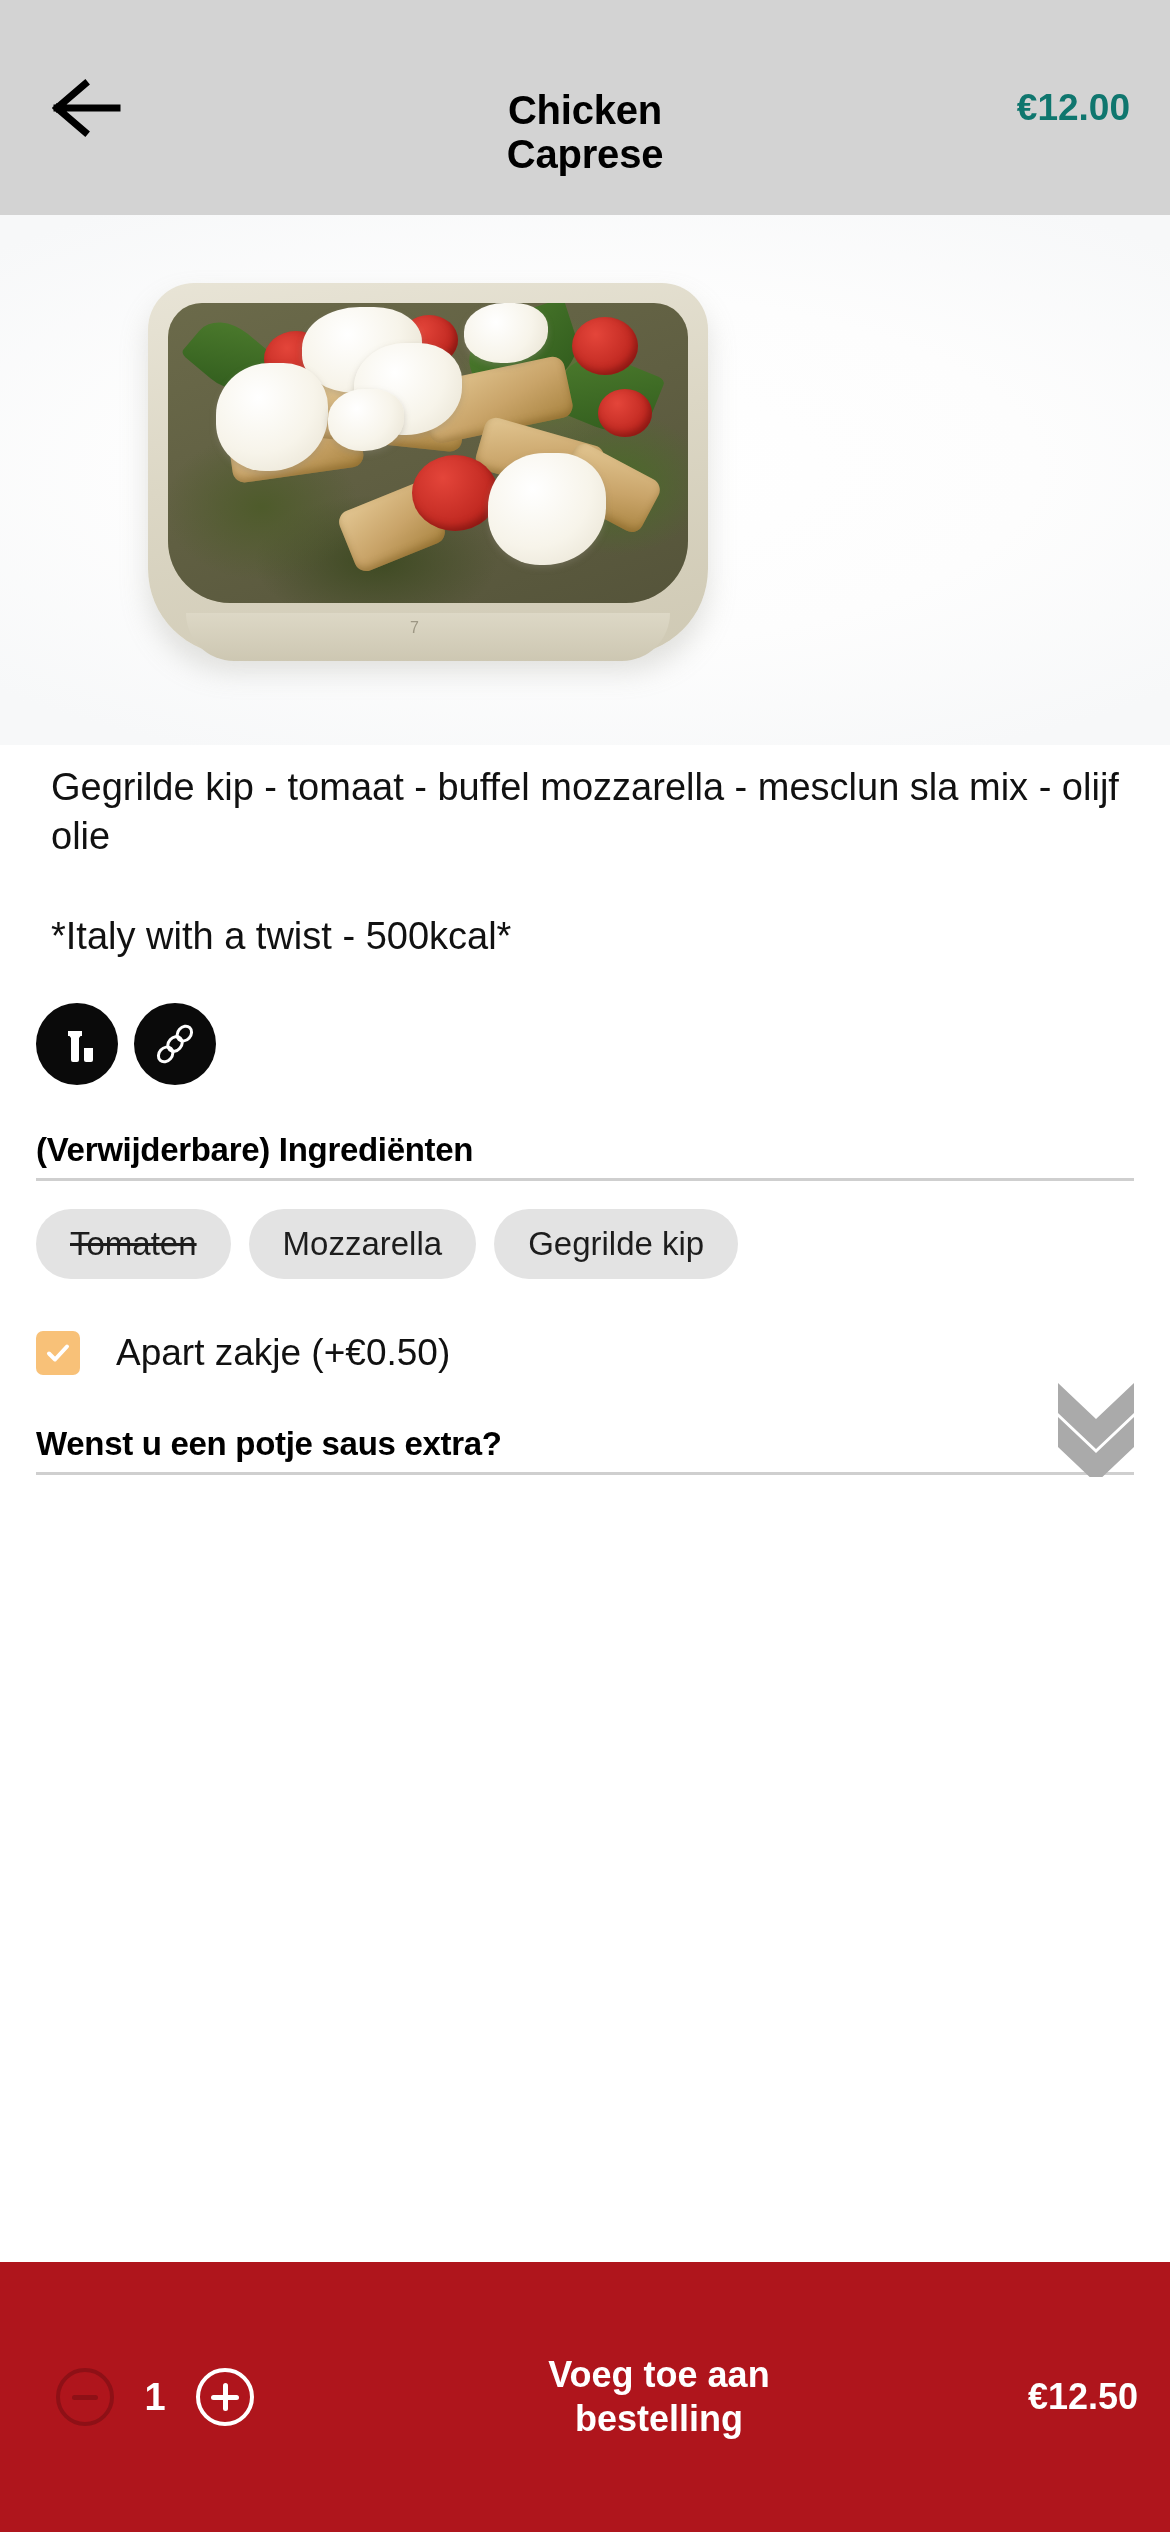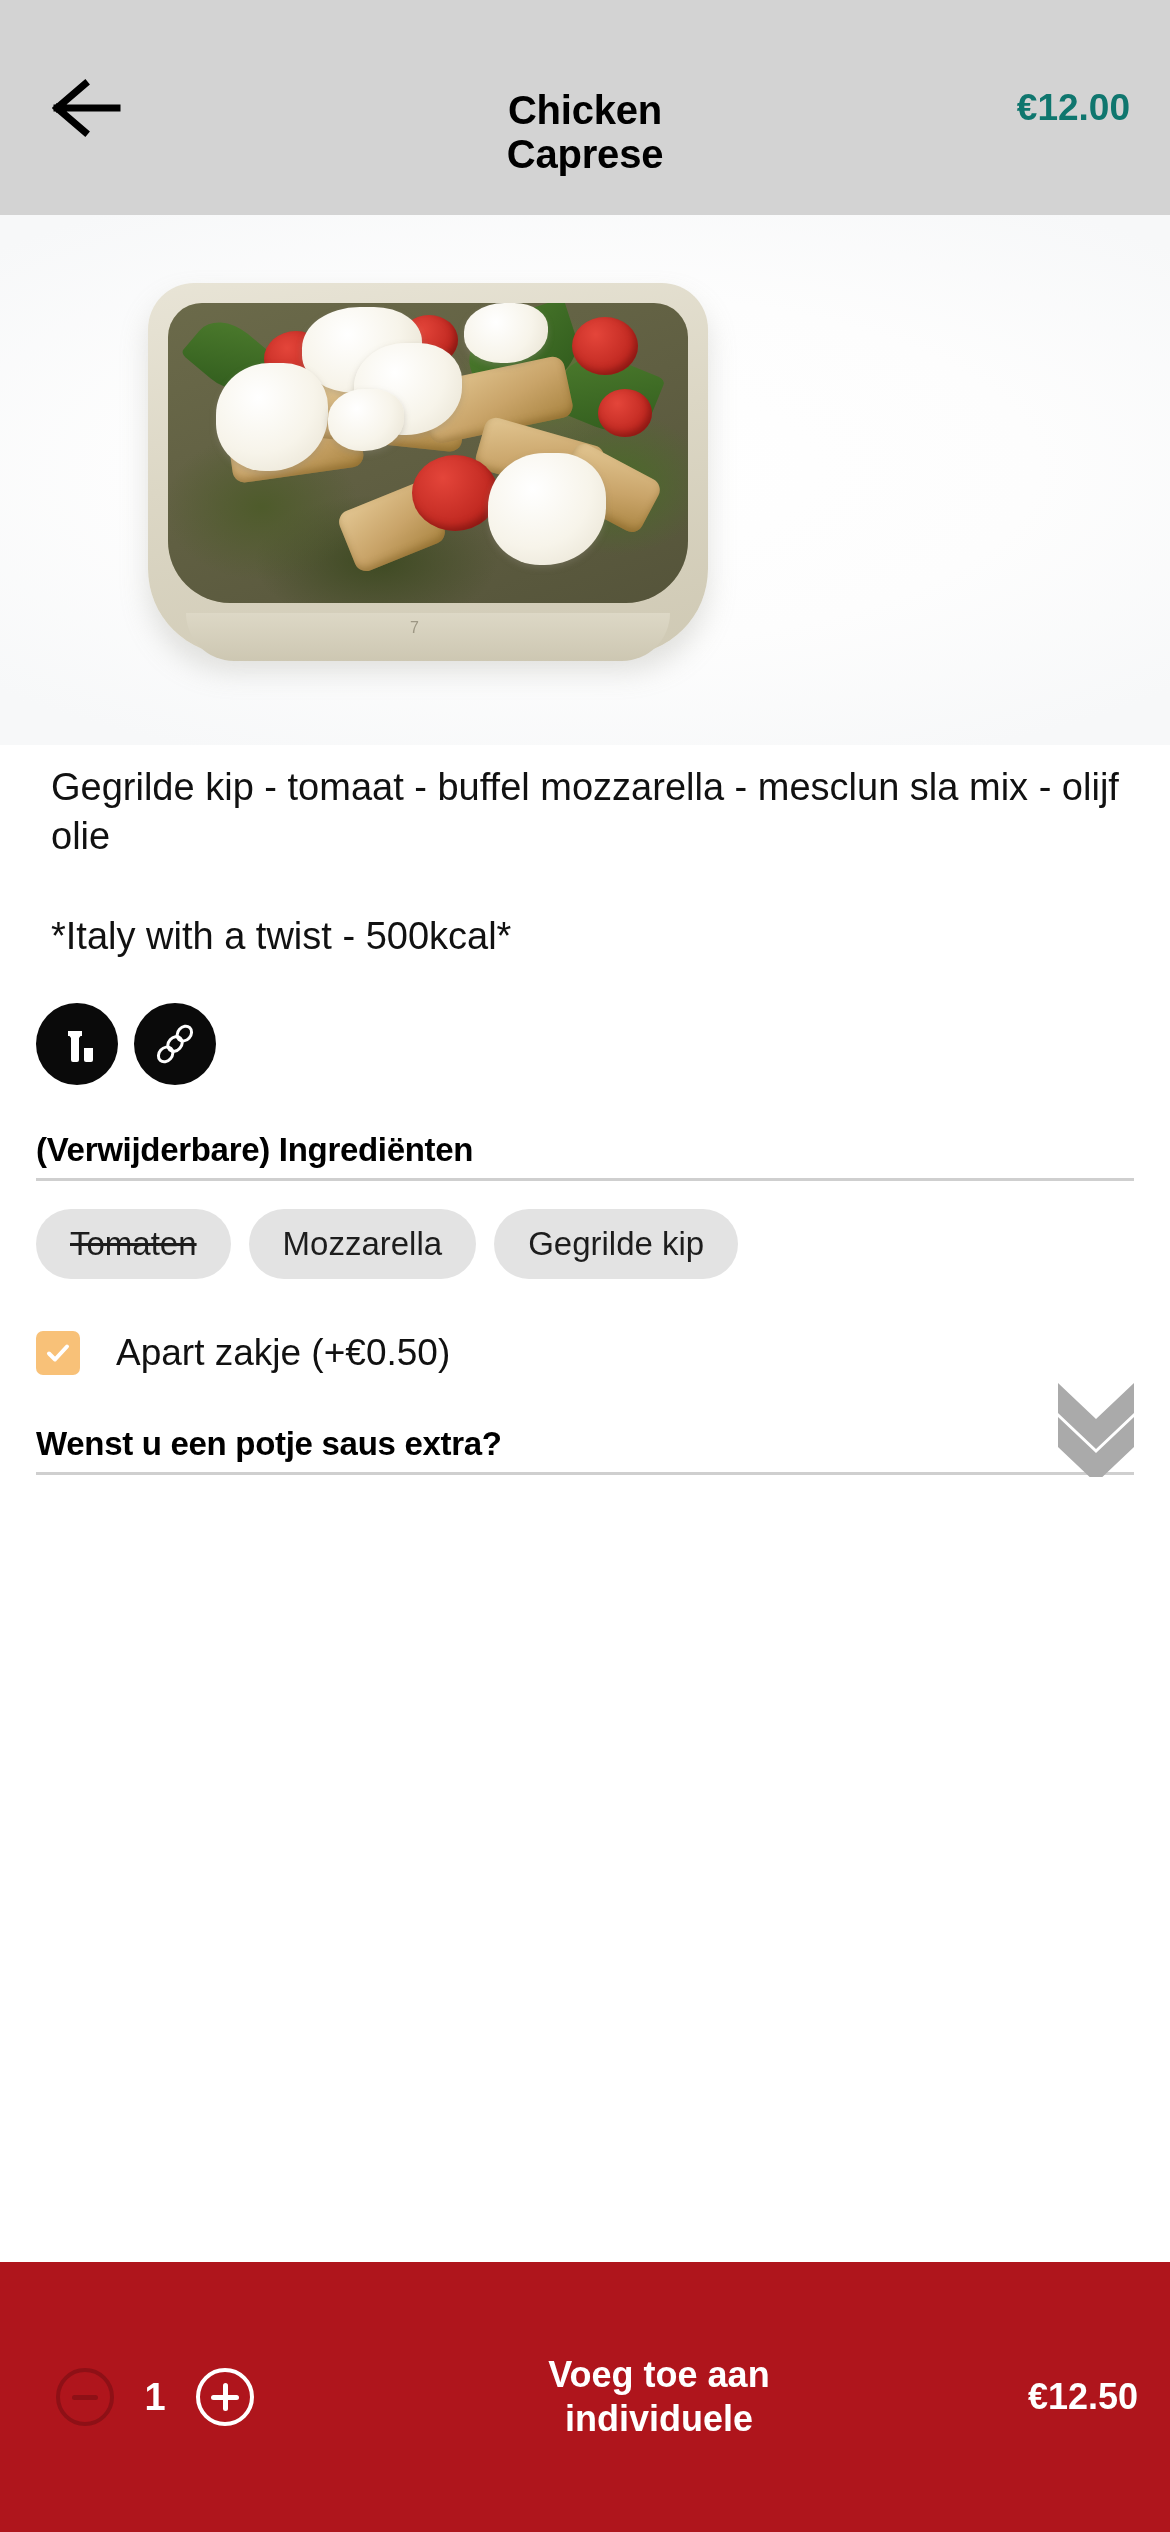--- a/index.html
+++ b/index.html
@@ -447,18 +447,18 @@
         <span class="bar"></span>
       </div>
       <div class="qty-value">1</div>
       <div class="round-btn plus">
         <span class="bar-h"></span>
         <span class="bar-v"></span>
       </div>
     </div>
     <div class="cta">
       <div>Voeg toe aan</div>
-      <div>individuele</div>
+      <div>bestelling</div>
     </div>
     <div class="footer-total">€12.50</div>
   </div>
 
 </div>
 
 </body></html>

